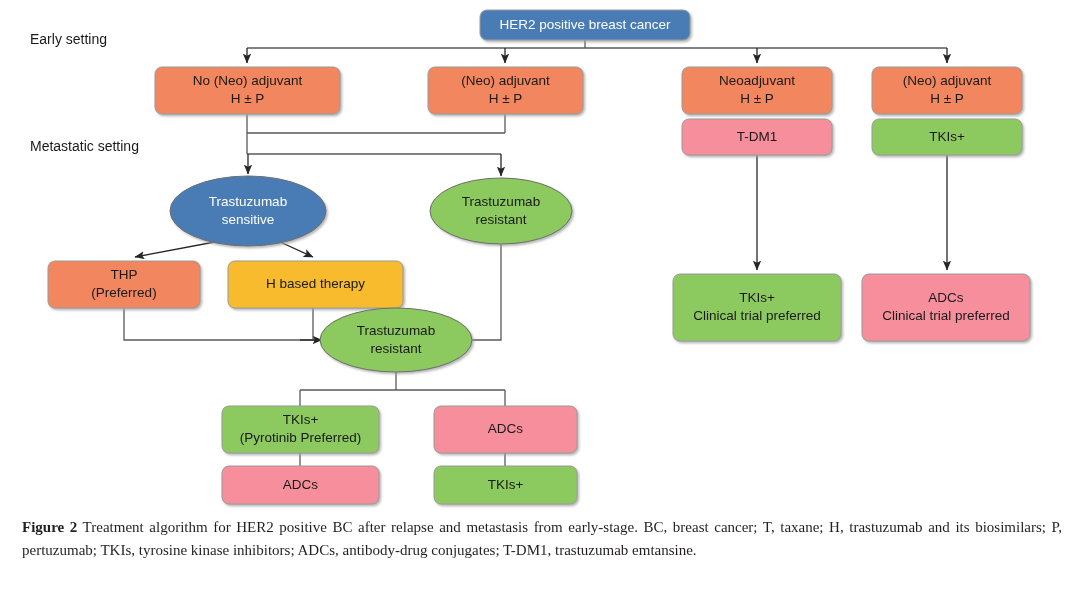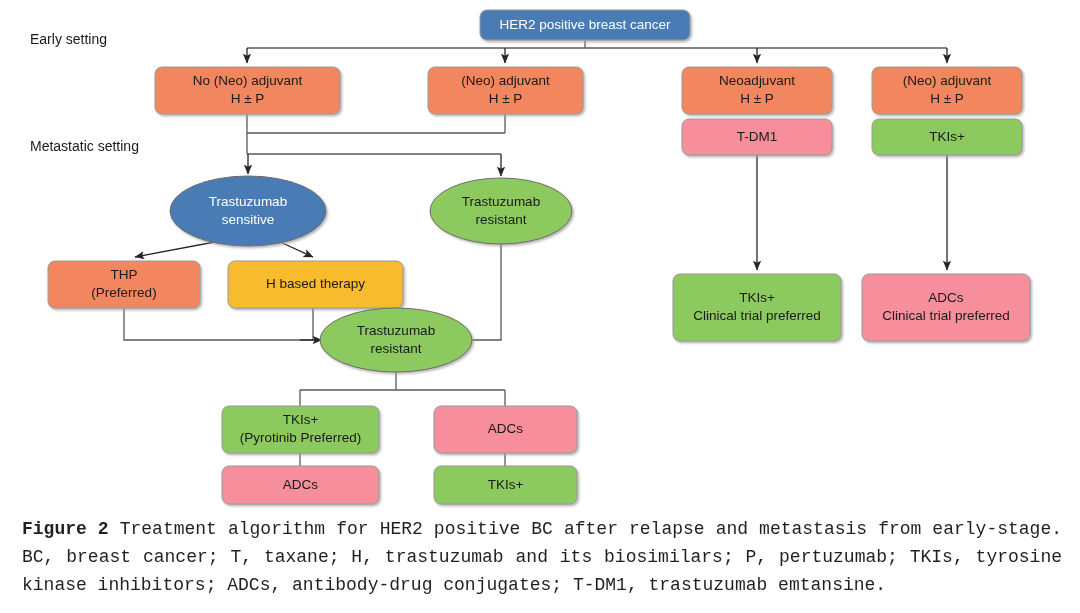--- a/index.html
+++ b/index.html
@@ -57,22 +57,22 @@
   }
   .ellipse-shape {
     stroke: #6d6d6d;
     stroke-width: 1;
   }
   #caption {
     position: absolute;
     left: 22px;
     top: 516px;
     width: 1040px;
-    font-family: Liberation Mono, monospace;
-    font-size: 18px;
+    font-family: Liberation Serif, serif;
+    font-size: 15px;
     line-height: 1.55;
     color: #231f20;
     text-align: justify;
   }
   #caption .figlabel {
     font-weight: bold;
   }
 </style>
 </head>
 <body>

